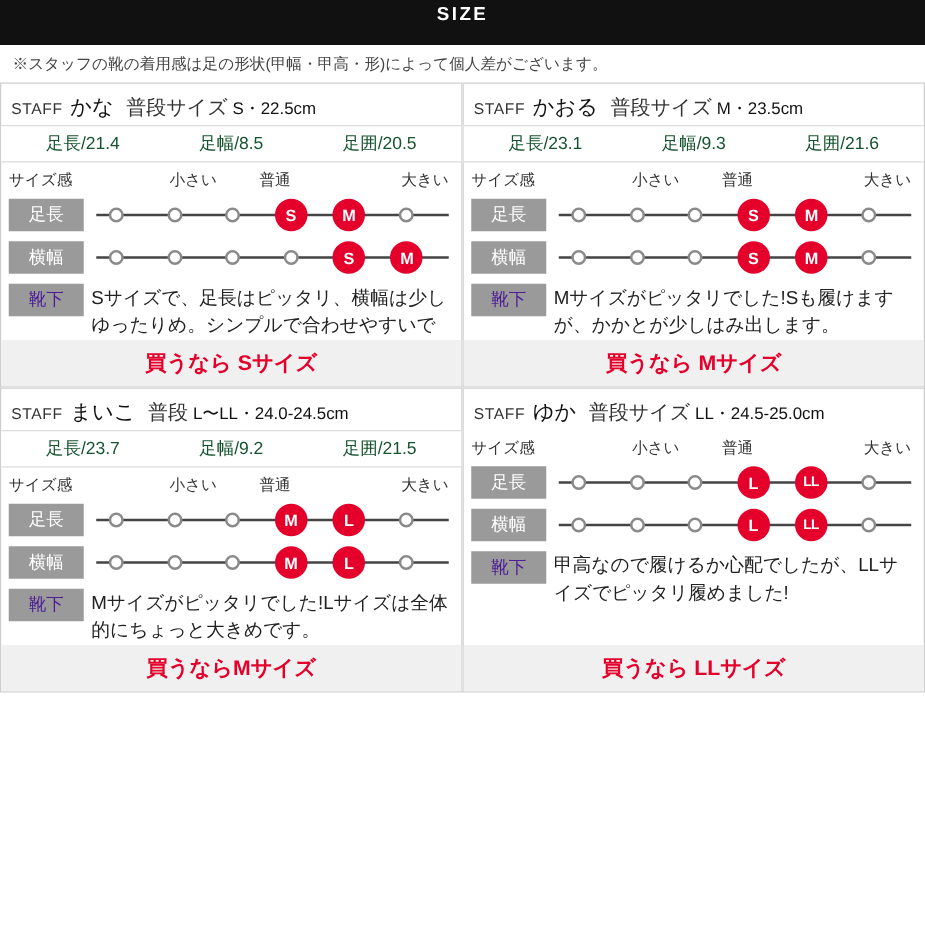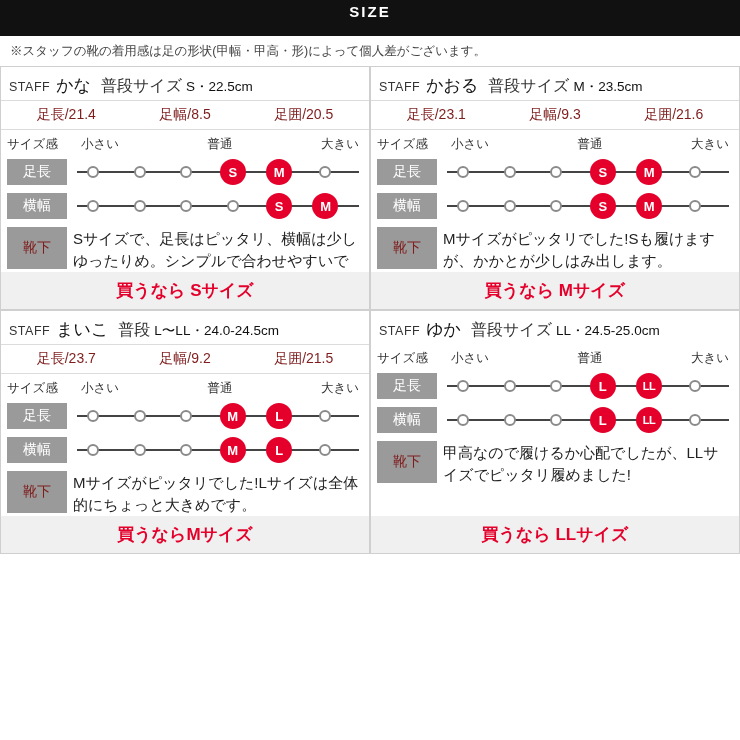--- a/index.html
+++ b/index.html
@@ -76,36 +76,36 @@
   .staff-usual { font-size:16px; color:#333; margin-left:10px; }
   .staff-usual-val { font-size:13.5px; color:#111; margin-left:4px; }
 
   .measure-row {
     border-top:1px solid #dcdcdc;
     border-bottom:1px solid #dcdcdc;
     display:flex;
     justify-content:space-around;
     align-items:center;
     font-size:14px;
-    color:#7f1d1d;
+    color:#14532d;
     padding:5px 4px;
     background:#fff;
   }
   .measure-row span { white-space:nowrap; }
 
   .scale-header {
     display:flex;
     align-items:center;
     font-size:12.5px;
     color:#333;
     padding:6px 6px 2px 6px;
   }
   .scale-header .lbl-sizekan { width:66px; }
   .scale-header .sh { flex:1; text-align:center; }
-  .scale-header .sh.small { text-align:left; padding-left:8px; }
+  .scale-header .sh.small { text-align:right; padding-left:8px; }
   .scale-header .sh.big { text-align:right; padding-right:4px; }
 
   .scale-line {
     display:flex;
     align-items:center;
     padding:4px 6px;
   }
   .cat-chip {
     width:60px;
     height:26px;
@@ -155,23 +155,23 @@
     letter-spacing:-0.5px;
   }
   .marker.wide { font-size:11px; }
 
   .comment-row {
     display:flex;
     padding:4px 6px 2px 6px;
     min-height:86px;
   }
   .comment-chip {
-    width:60px; height:42px;
+    width:60px; height:26px;
     background:#9a9a9a;
-    color:#7f1d1d;
+    color:#4c1d95;
     font-size:14px;
     display:flex; align-items:center; justify-content:center;
     flex:0 0 60px;
     margin-right:6px;
   }
   .comment-text {
     flex:1;
     font-size:15px;
     line-height:1.45;
     color:#222;

